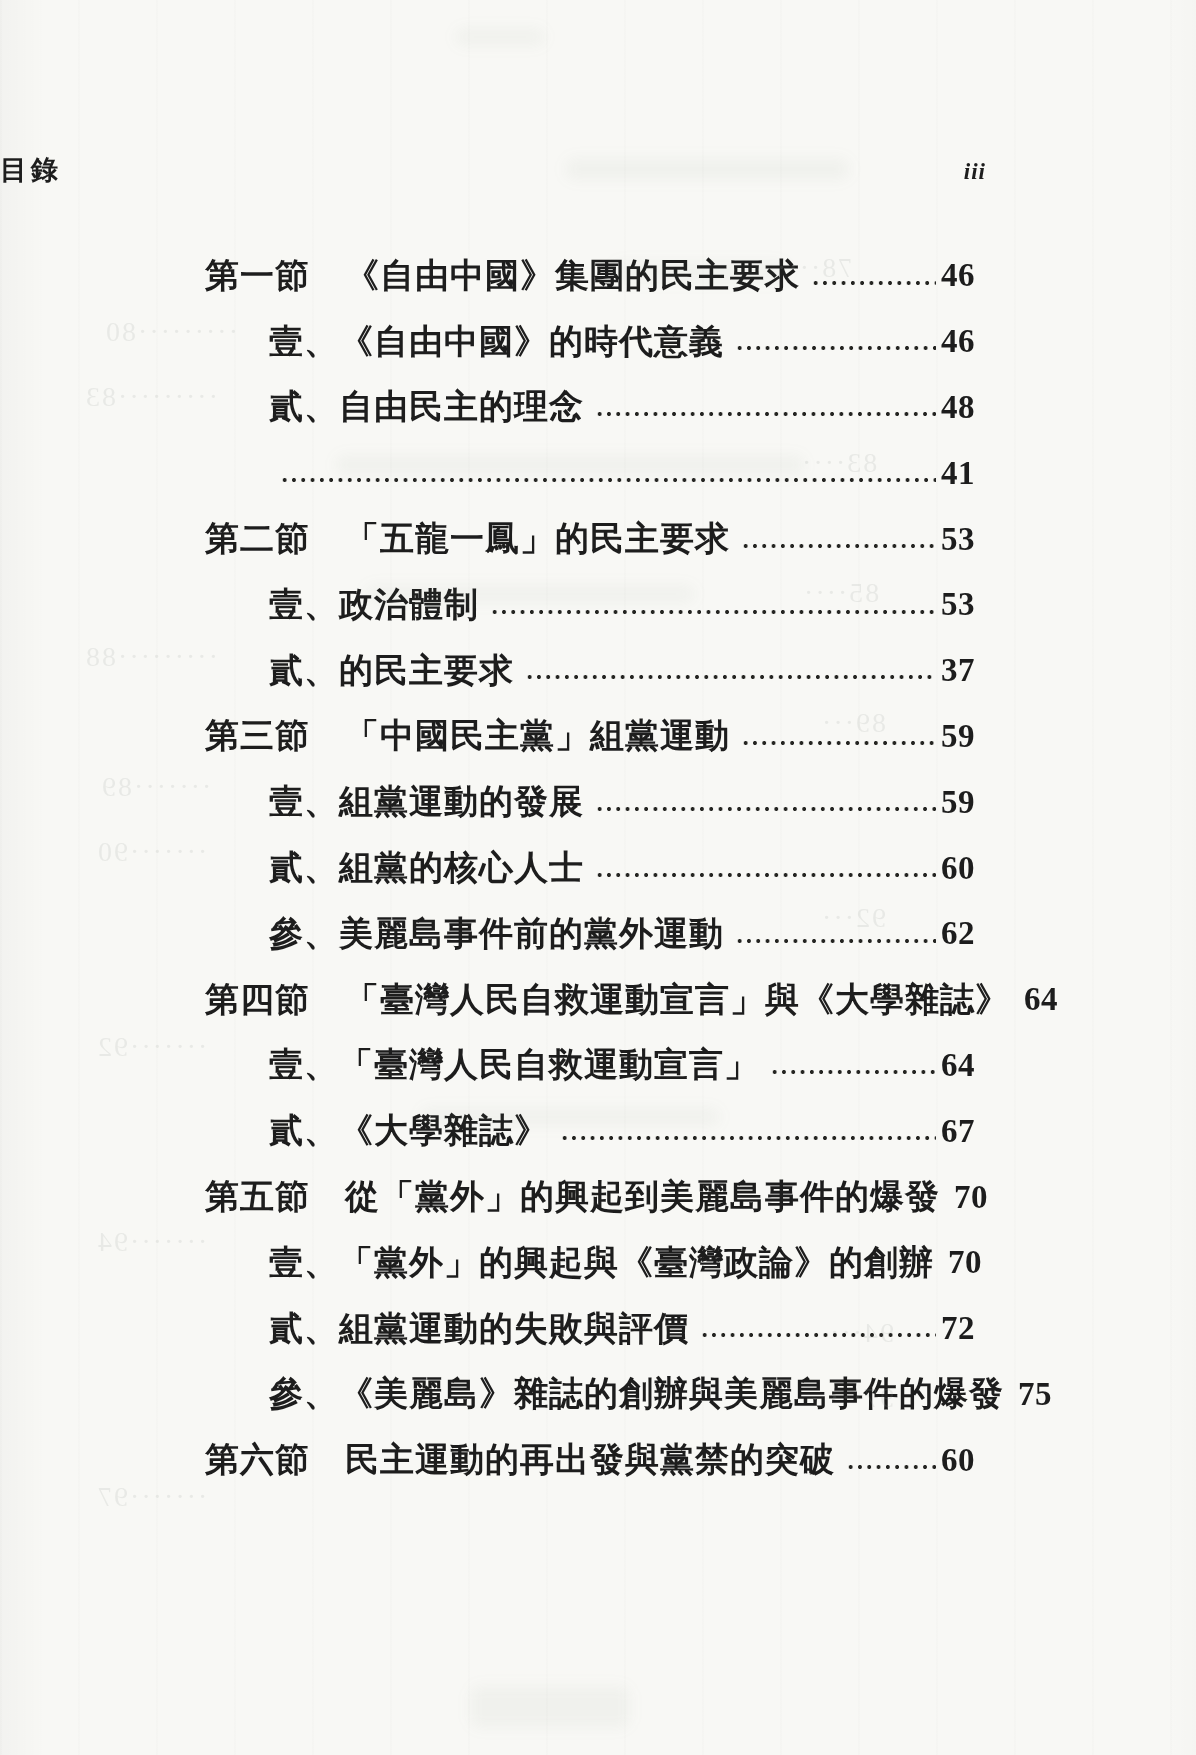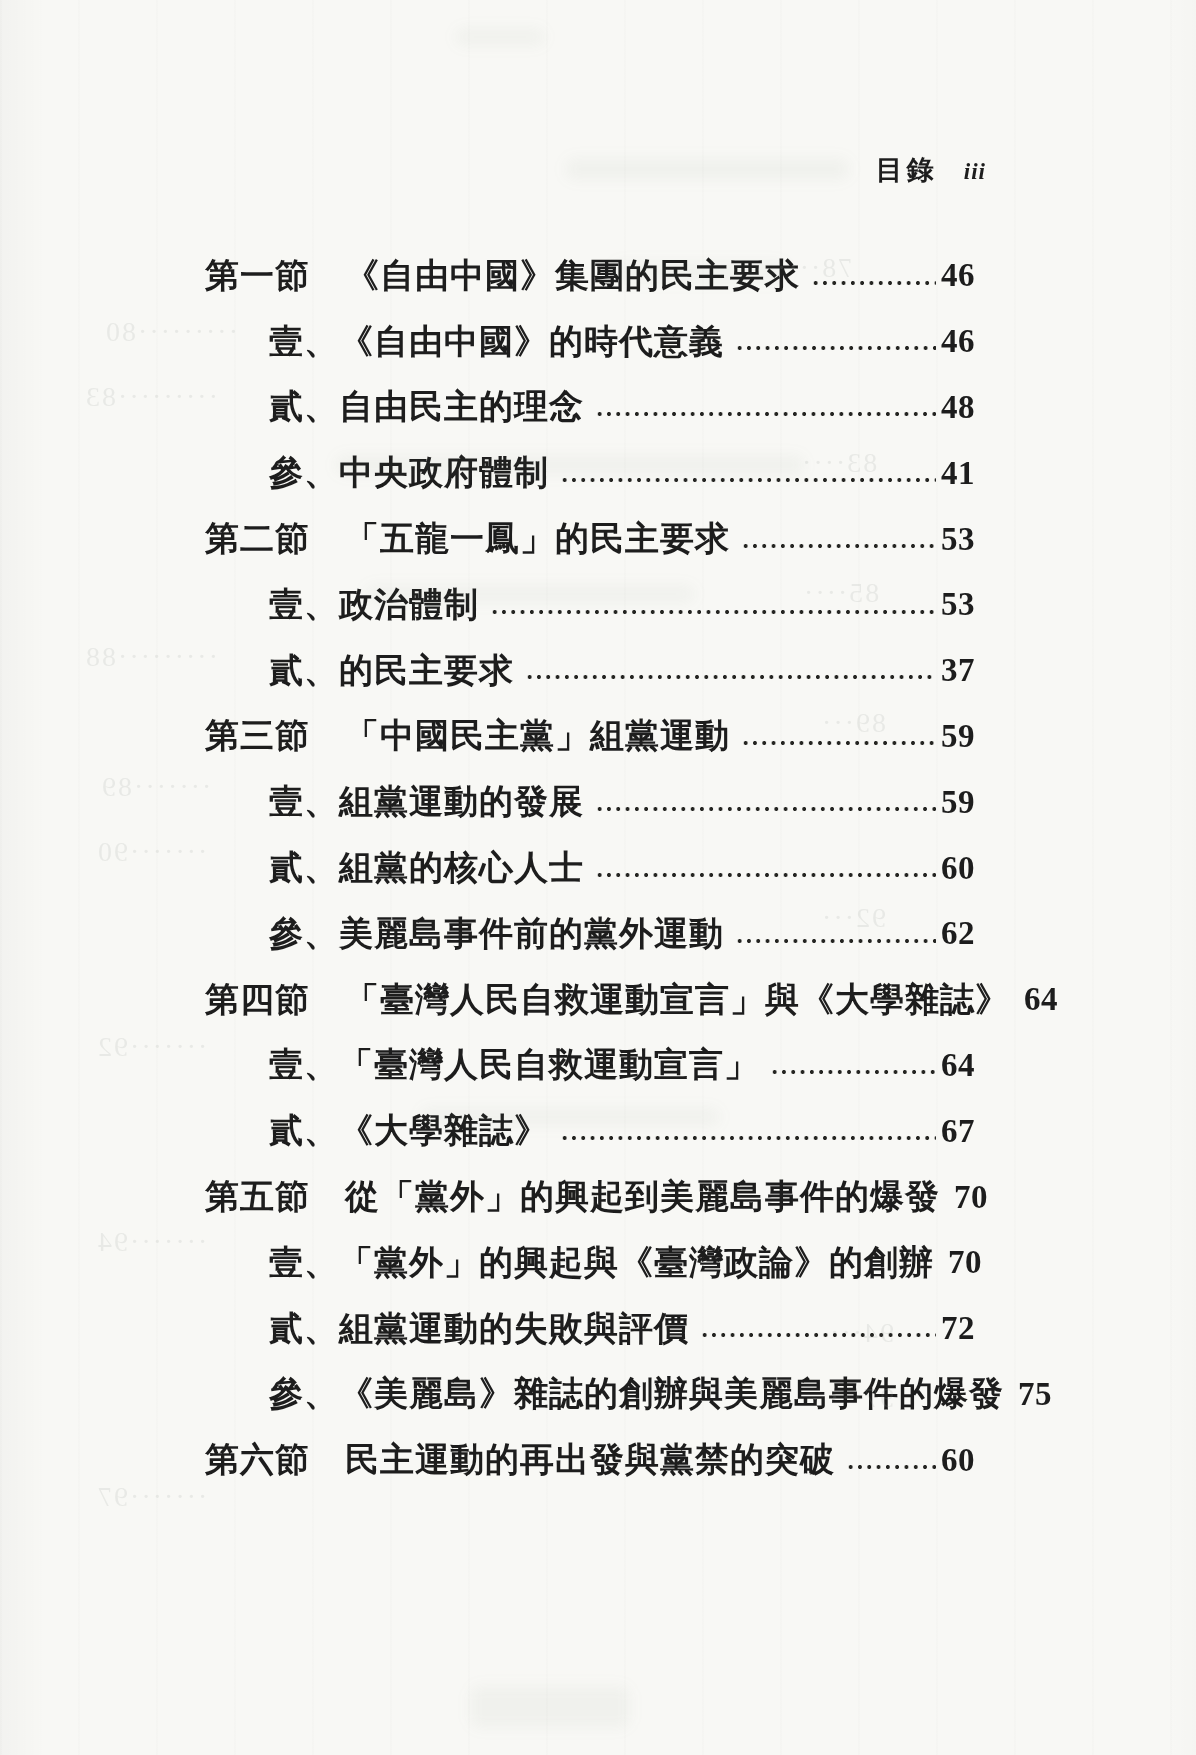--- a/index.html
+++ b/index.html
@@ -14,21 +14,21 @@
   
   .scan-texture {
     position:absolute; inset:0; pointer-events:none;
     background:
       linear-gradient(90deg, rgba(0,0,0,0.025), rgba(0,0,0,0) 46px),
       linear-gradient(270deg, rgba(0,0,0,0.012), rgba(0,0,0,0) 30px),
       repeating-linear-gradient(90deg, rgba(80,80,75,0.015) 0 2px, rgba(0,0,0,0) 2px 78px);
   }
   .page-header {
     position:absolute; top:152px; left:0; width:986px;
-    display:flex; justify-content:flex-end; align-items:baseline; gap:26px;
+    display:flex; justify-content:space-between; align-items:baseline; gap:26px;
   }
   .header-title {
     font-size:27px; font-weight:bold; letter-spacing:4px;
   }
   .header-folio {
     font-size:23px; font-weight:bold; font-style:italic; letter-spacing:1px;
   }
   .toc {
     position:absolute; top:243px; left:205px; width:770px;
   }
@@ -91,21 +91,20 @@
     <span class="toc-entry-label">壹、《自由中國》的時代意義</span>
     <span class="dot-leader"></span>
     <span class="toc-page-number">46</span>
   </div>
     <div class="toc-row l2">
     <span class="toc-entry-label">貳、自由民主的理念</span>
     <span class="dot-leader"></span>
     <span class="toc-page-number">48</span>
   </div>
     <div class="toc-row l2">
-    <span class="toc-entry-label">參、中央政府體制</span>
     <span class="dot-leader"></span>
     <span class="toc-page-number">41</span>
   </div>
     <div class="toc-row">
     <span class="toc-entry-label">第二節　「五龍一鳳」的民主要求</span>
     <span class="dot-leader"></span>
     <span class="toc-page-number">53</span>
   </div>
     <div class="toc-row l2">
     <span class="toc-entry-label">壹、政治體制</span>

